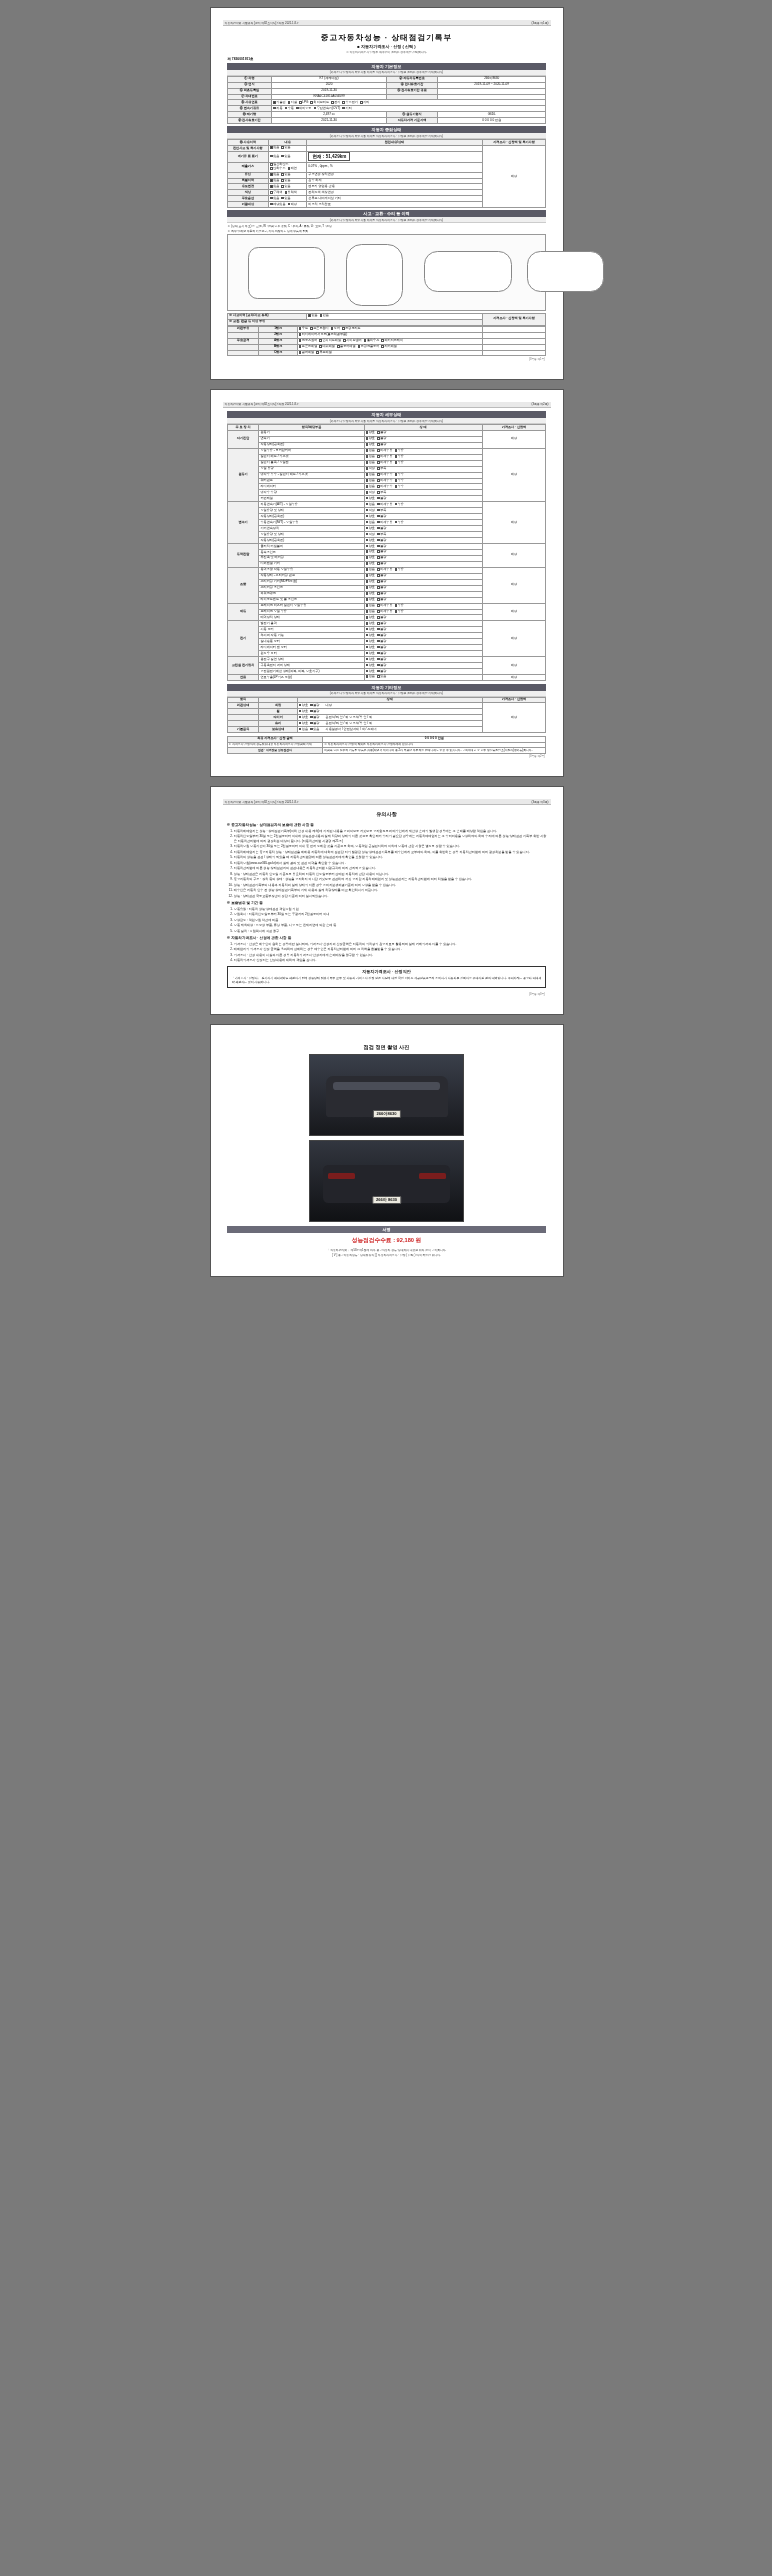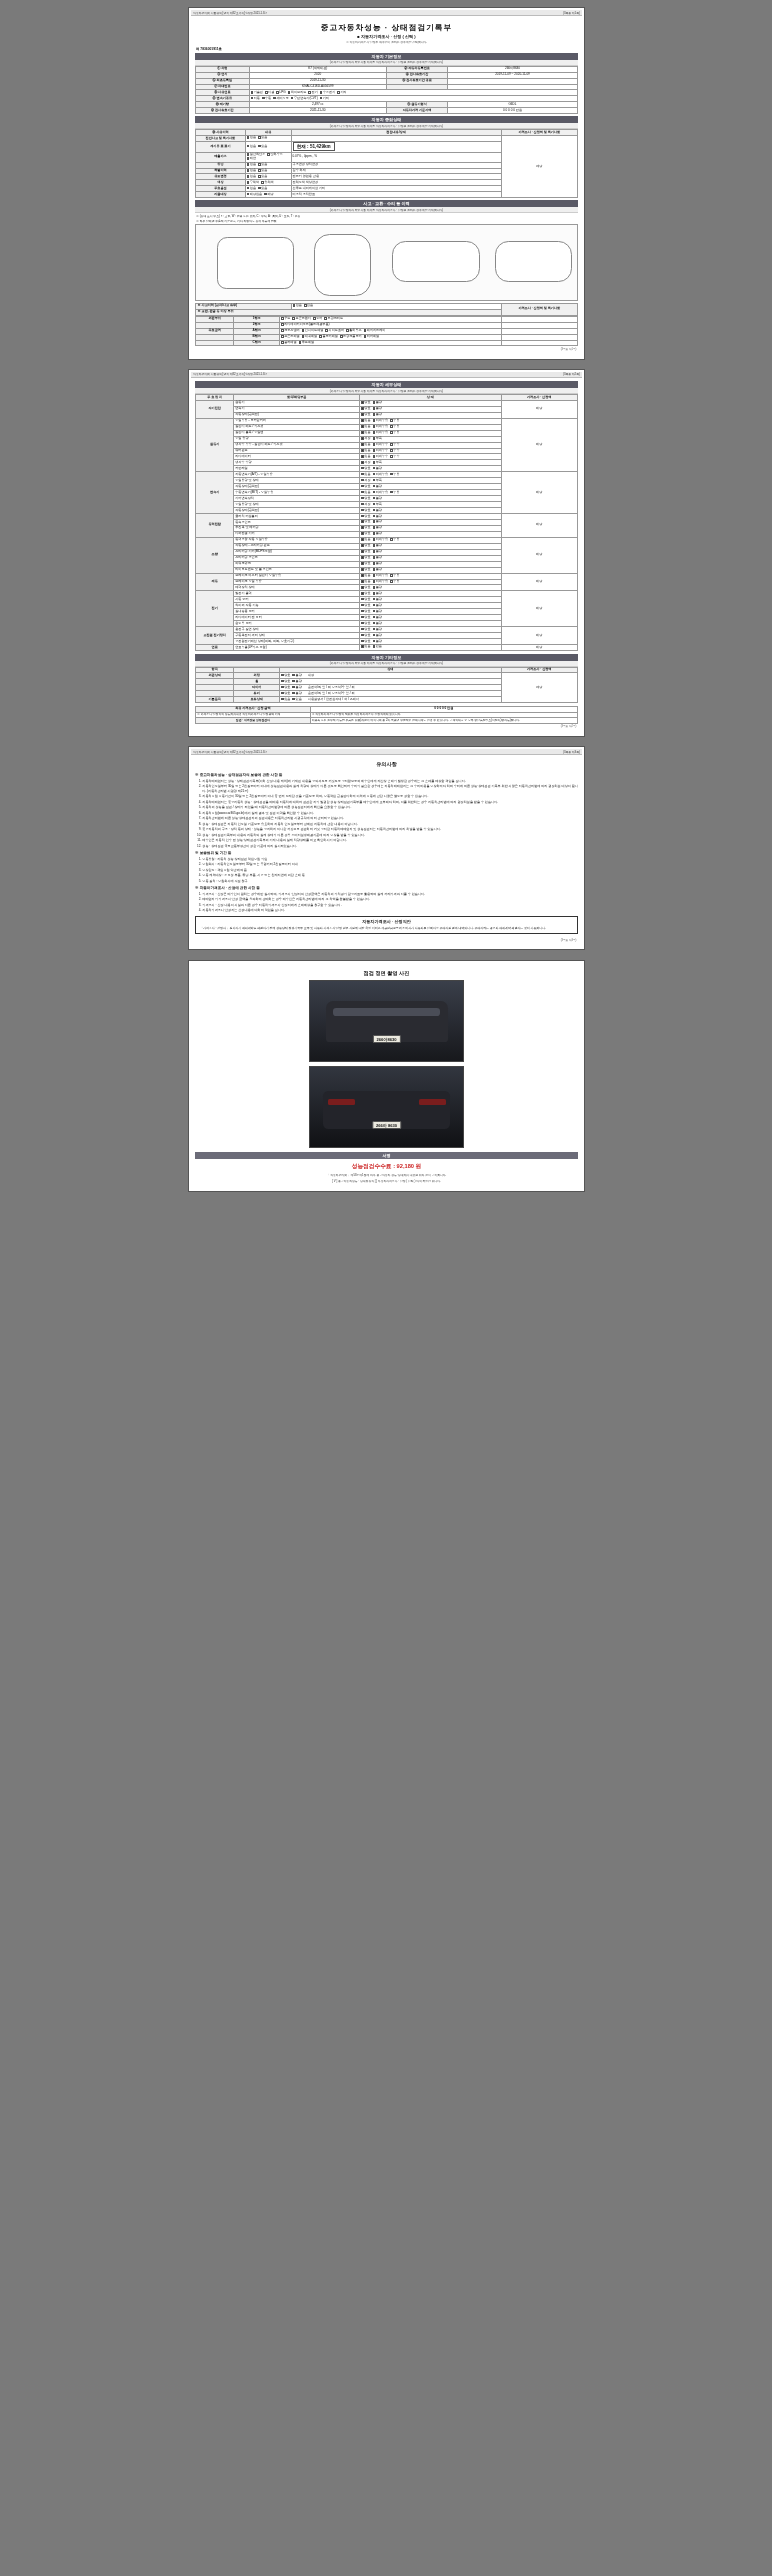--- a/index.html
+++ b/index.html
@@ -1,19 +1,19 @@
 <!DOCTYPE html>
 <html lang="ko" style="font-size:8.2px"><head>
 <meta charset="utf-8">
 <style>
   * { box-sizing: border-box; }
   html, body { margin:0; padding:0; background:#7a7a7a; }
   body { font-family:"Liberation Sans", sans-serif; font-size:3.6px; color:#111; }
   .page { width:773px; margin:0 auto; background:#7a7a7a; padding:7.2px 0 10.3px; }
-  .sheet { width:397px; margin:0 auto 9.3px; background:#fff; border:0.5px solid #555; padding:2px; }
+  .sheet { width:354px; margin:0 auto 9.3px; background:#fff; border:0.5px solid #555; padding:12px; }
   .sheet-inner { padding:3.1px 4.1px 5.2px; }
   .topbar { font-size:2.8px; color:#333; background:#e9e9e9; border-bottom:0.5px solid #bbb; padding:0.5px 2.1px; display:flex; justify-content:space-between; }
   .doc-title { text-align:center; font-size:7.7px; font-weight:bold; letter-spacing:1px; padding:4.1px 0 1px; }
   .doc-sub { text-align:center; font-size:4.1px; font-weight:bold; padding-bottom:1px; }
   .doc-note { text-align:center; font-size:2.8px; color:#444; padding-bottom:2.1px; }
   .docno { font-size:3.3px; font-weight:bold; padding:1px 1px 1.5px; }
   .band { background:#5a5a66; color:#fff; text-align:center; font-size:4.1px; font-weight:bold; padding:1px 0; }
   .bandnote { background:#efefef; text-align:center; font-size:2.8px; color:#333; padding:0.5px 0; border-bottom:0.5px solid #ccc;}
   table { border-collapse:collapse; width:100%; table-layout:fixed; }
   td, th { border:0.5px solid #999; padding:0.5px 1px; font-size:3.1px; vertical-align:middle; line-height:1.25; }

